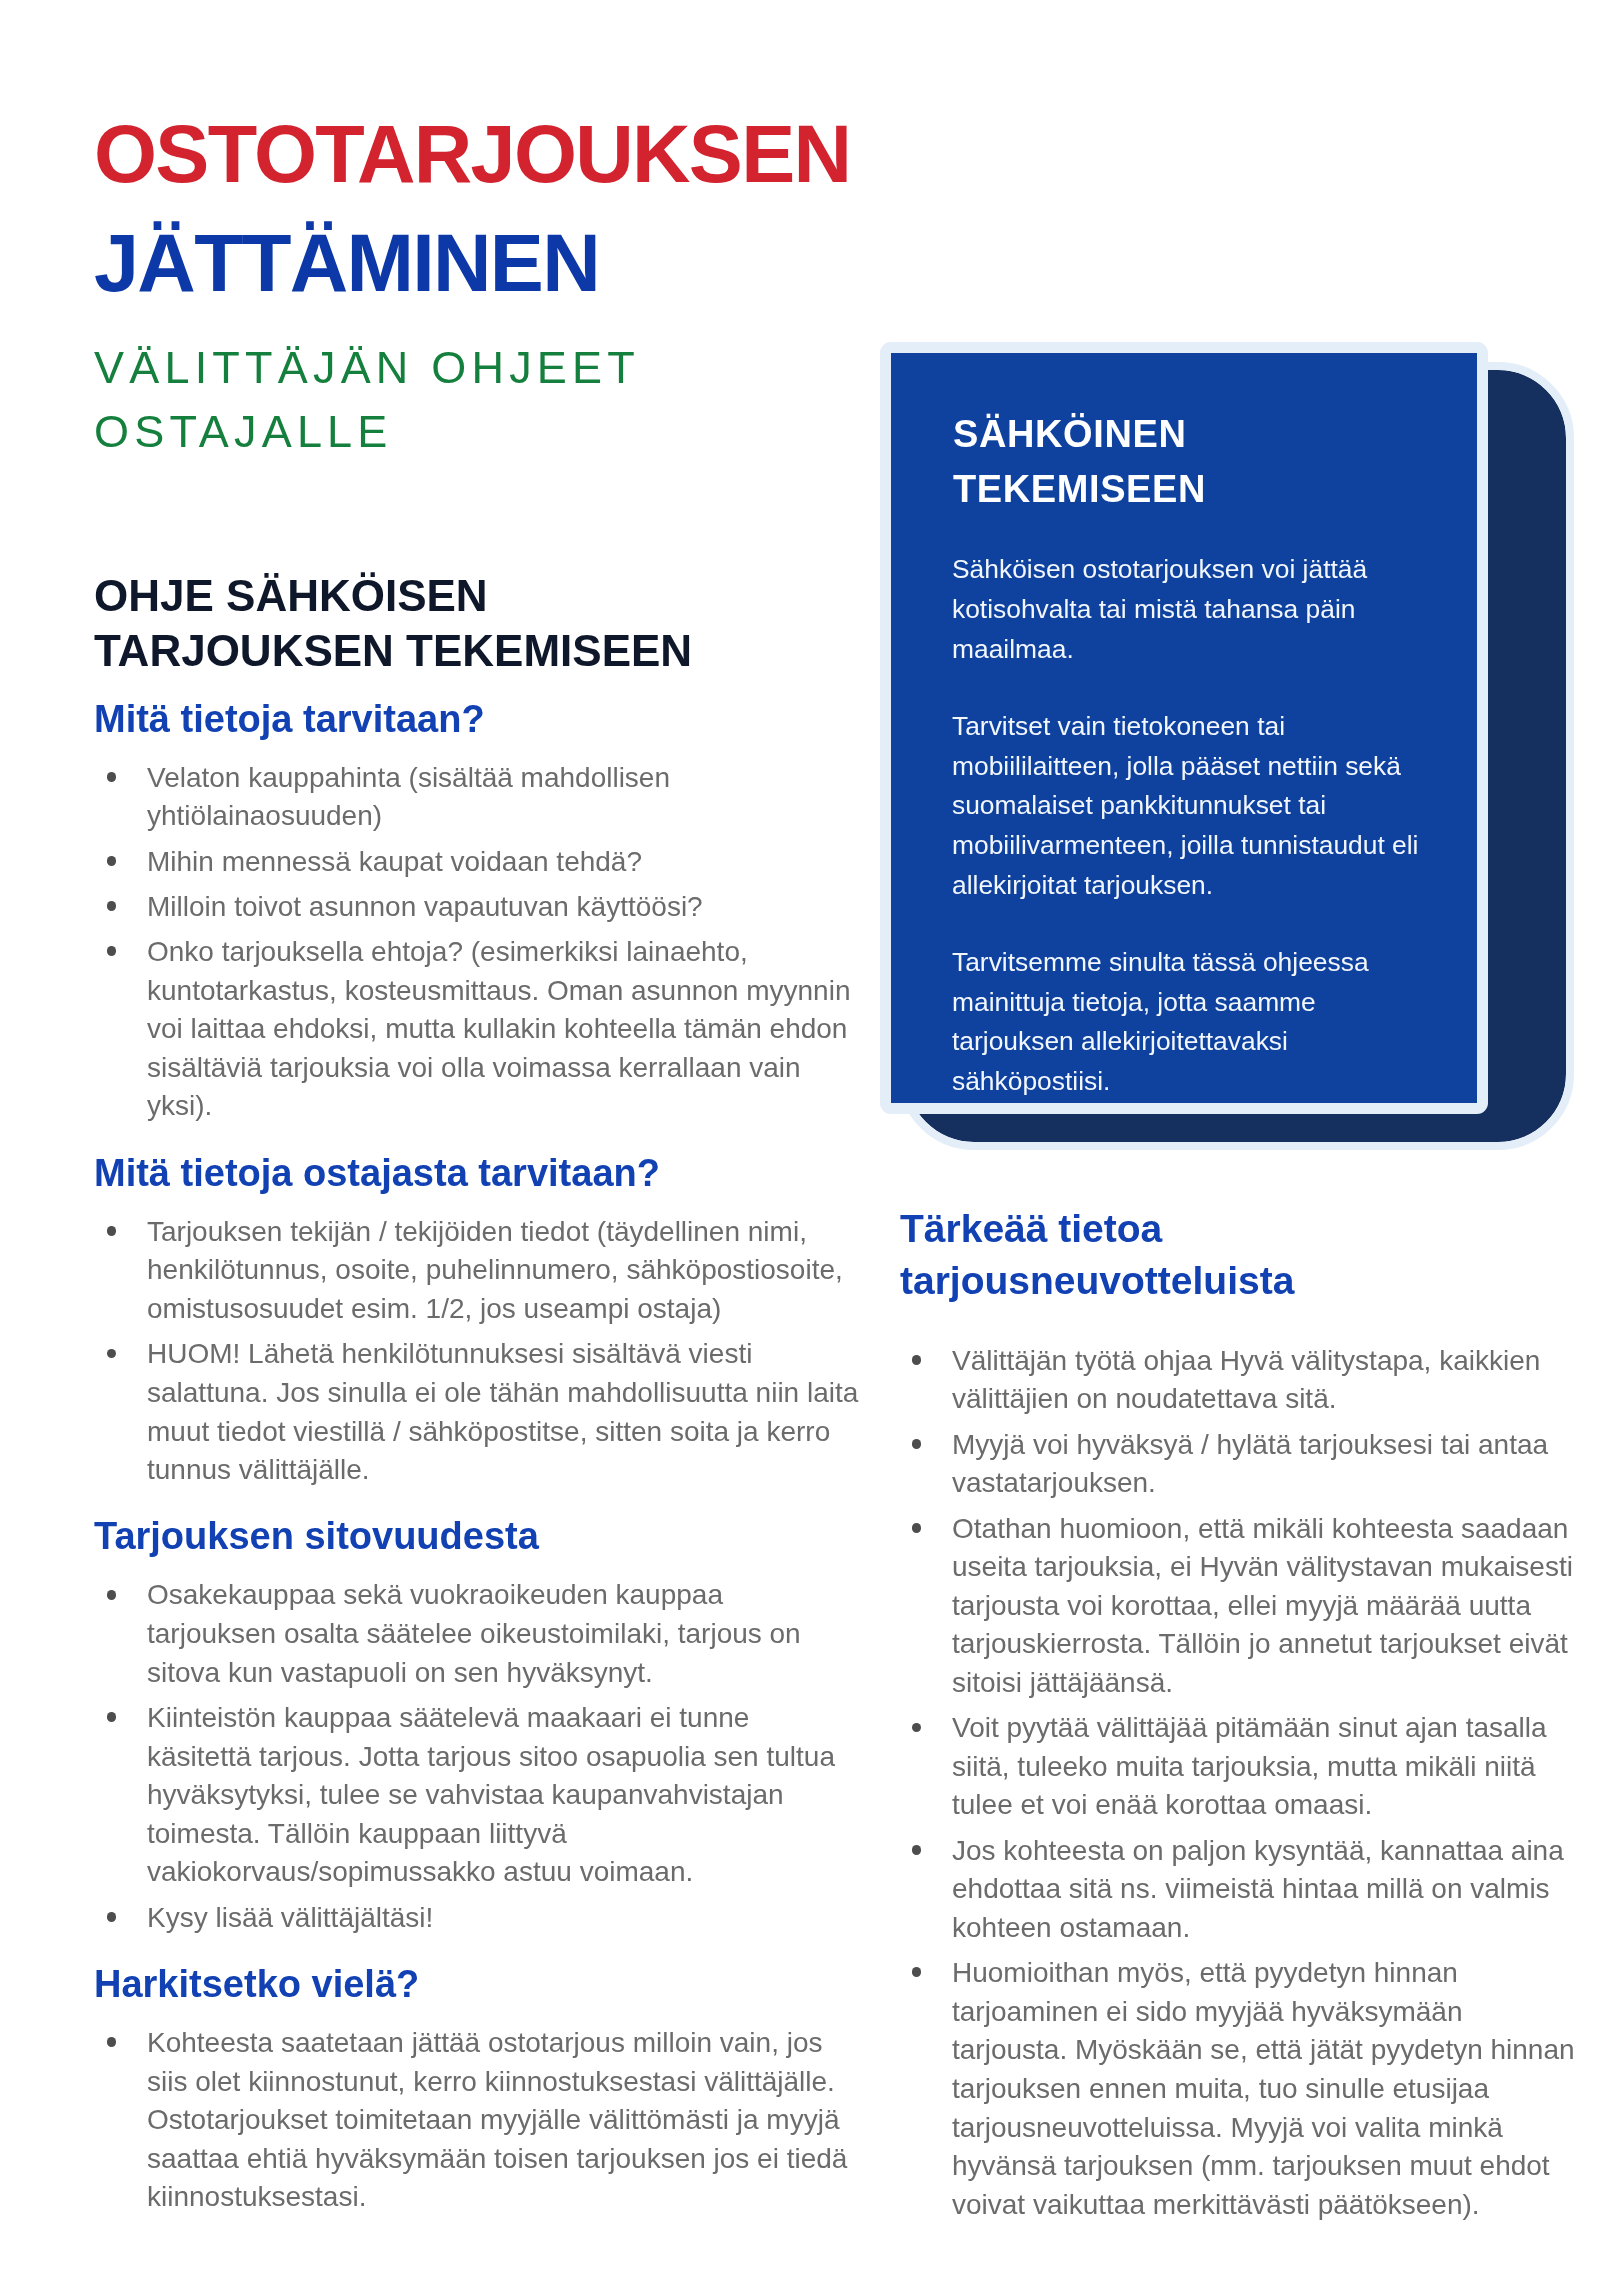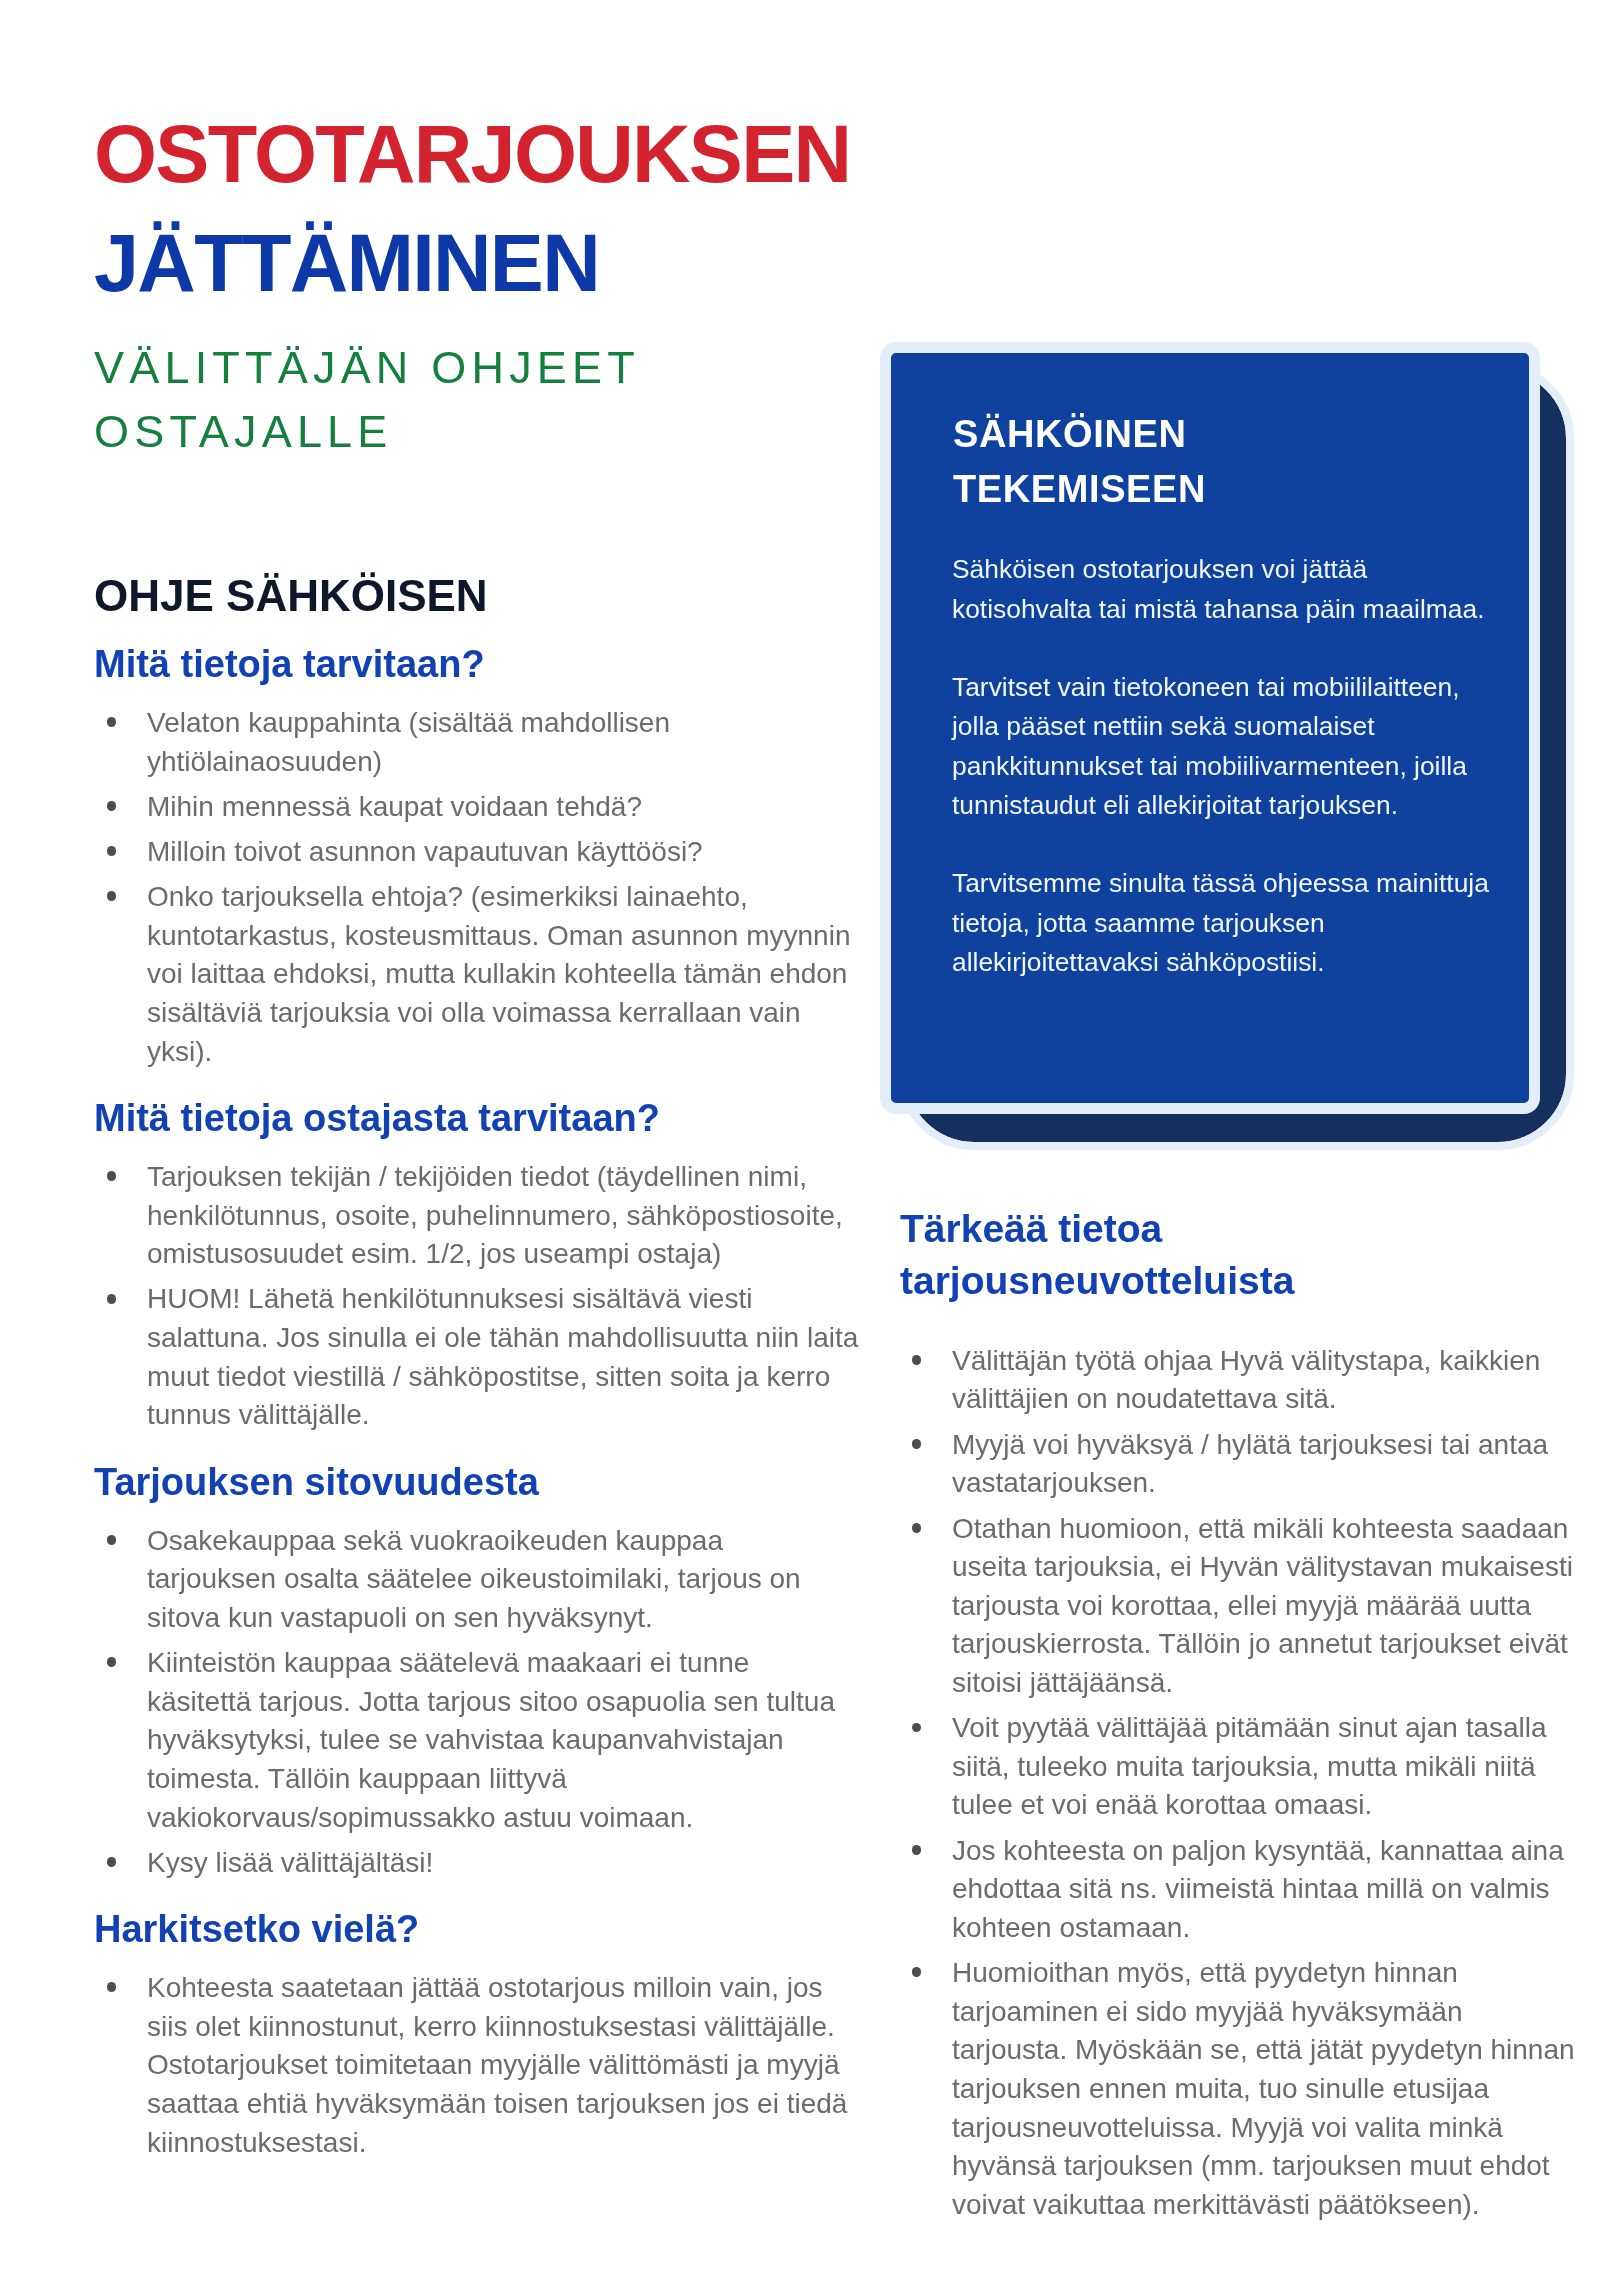--- a/index.html
+++ b/index.html
@@ -41,22 +41,22 @@
     width: 9.8px; height: 9.8px; border-radius: 50%; background: #4d4d4d;
   }
 
   
   .infobox { position: absolute; left: 878px; top: 340px; width: 694px; height: 809px; }
   .infobox .shadow {
     position: absolute; left: 26px; top: 27.5px; width: 660px; height: 772px;
     background: #15305f; border-radius: 68px; outline: 8px solid #e3eef9;
   }
   .infobox .main {
-    position: absolute; left: 0; top: 0; width: 660px; height: 772px;
-    background: #0f429f; border-radius: 16px; border: 11.5px solid #e3eef9;
+    position: absolute; left: 0; top: 0; width: 608px; height: 772px;
+    background: #0f429f; border-radius: 11px; border: 11.5px solid #e3eef9;
     padding: 53px 32px 23px 60px;
   }
   .infobox h2 { color: #ffffff; font-size: 38px; line-height: 1.4; font-weight: bold; letter-spacing: 0.6px; }
   .infobox h2 span { display: block; }
   .infobox p { color: #f2f7fd; font-size: 26.4px; line-height: 1.5; margin-top: 36px; }
   .infobox p.first { margin-top: 31px; }
 
   
   .right-col { position: absolute; left: 895px; top: 1199px; width: 686px; }
   .right-col h3 { color: #1141b2; font-size: 39px; line-height: 1.28; font-weight: bold; }
@@ -75,20 +75,21 @@
     </h1>
     <p class="subtitle">
       <span>VÄLITTÄJÄN OHJEET</span>
       <span>OSTAJALLE</span>
     </p>
   </header>
 
   <section class="left-col">
     <h2 class="h-big">
       <span>OHJE SÄHKÖISEN</span>
+      <span>TARJOUKSEN TEKEMISEEN</span>
     </h2>
 
     <div class="subsection">
       <h3>Mitä tietoja tarvitaan?</h3>
       <ul class="bullets">
         <li>Velaton kauppahinta (sisältää mahdollisen yhtiölainaosuuden)</li>
         <li>Mihin mennessä kaupat voidaan tehdä?</li>
         <li>Milloin toivot asunnon vapautuvan käyttöösi?</li>
         <li>Onko tarjouksella ehtoja? (esimerkiksi lainaehto, kuntotarkastus, kosteusmittaus. Oman asunnon myynnin voi laittaa ehdoksi, mutta kullakin kohteella tämän ehdon sisältäviä tarjouksia voi olla voimassa kerrallaan vain yksi).</li>
       </ul>

